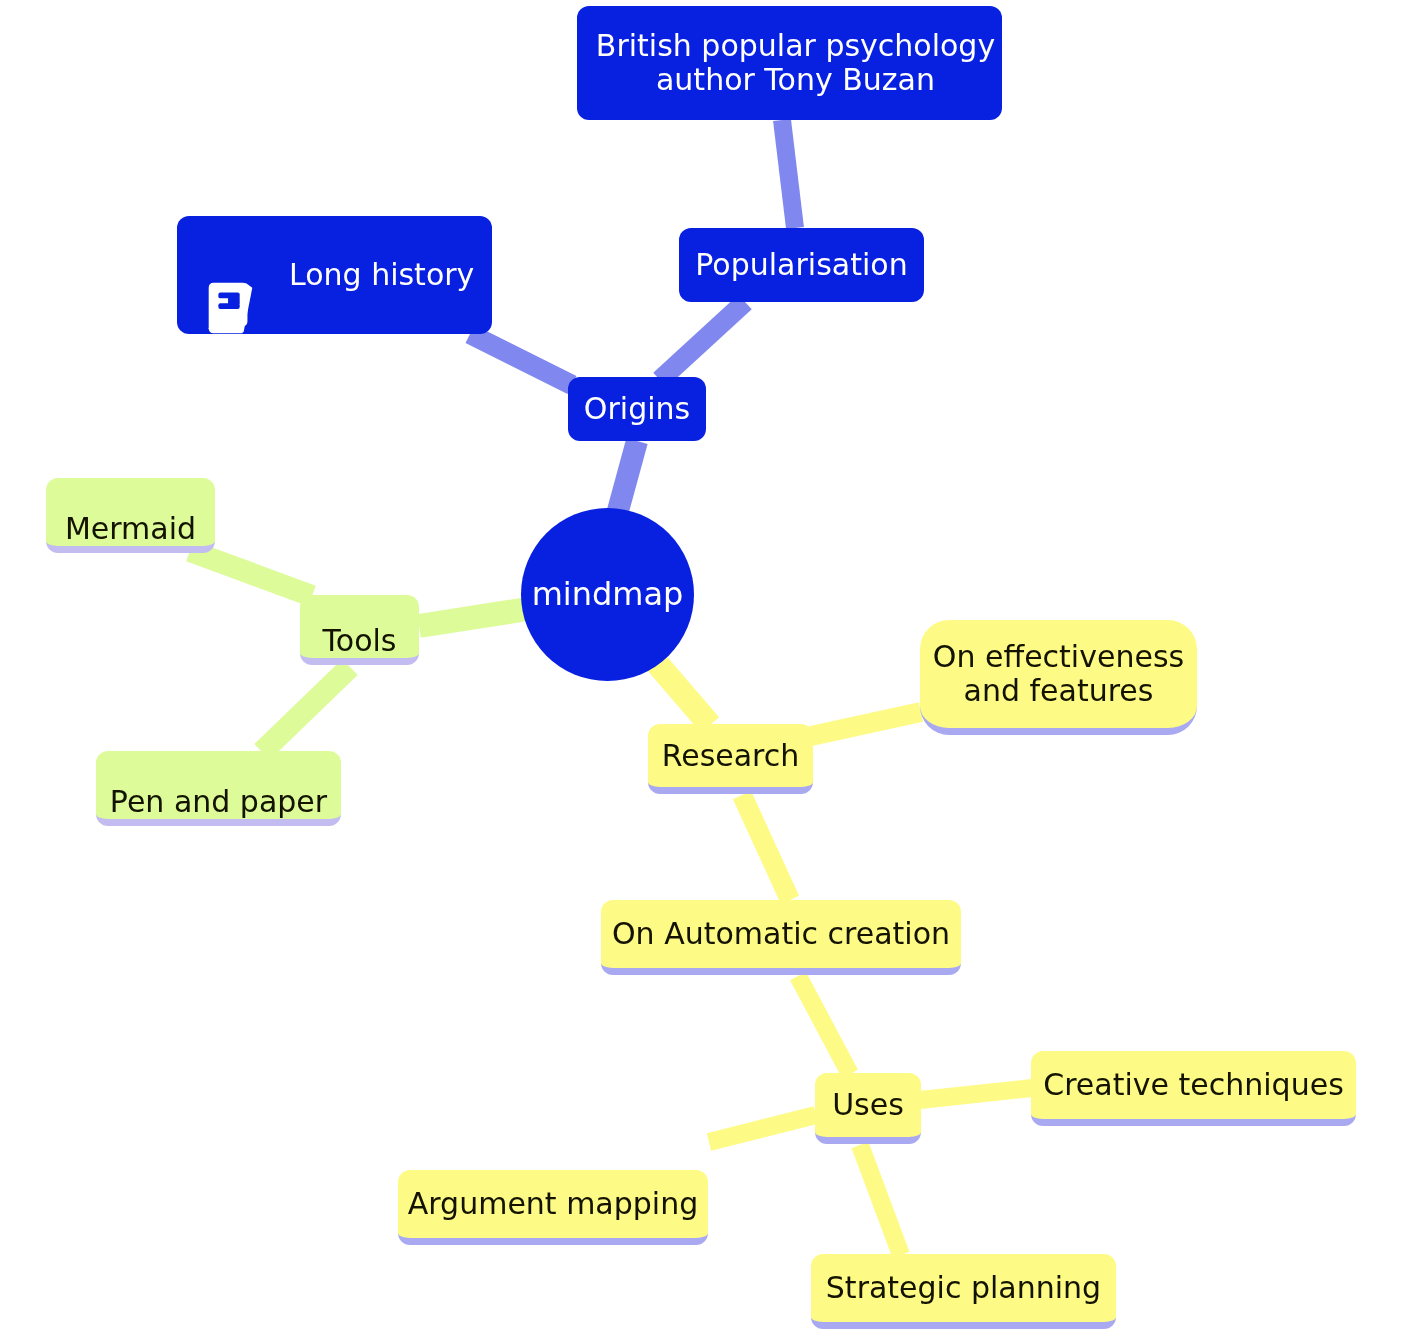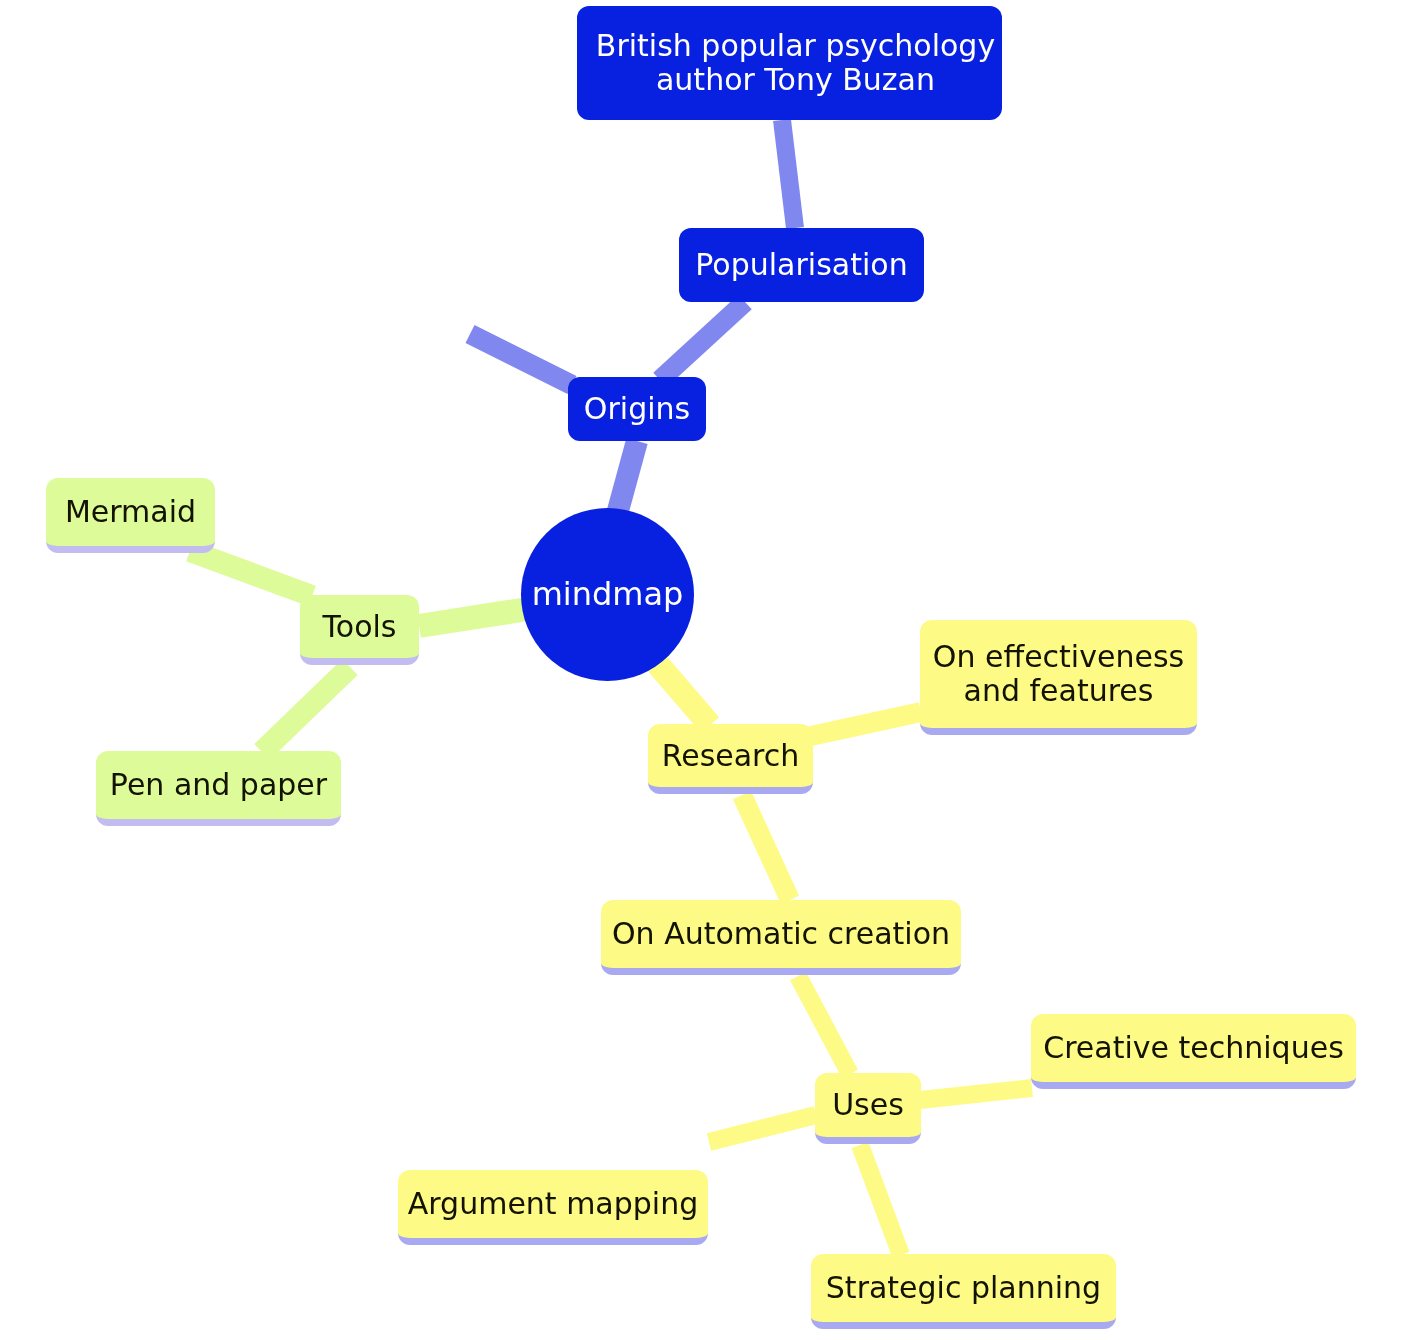--- a/index.html
+++ b/index.html
@@ -46,20 +46,21 @@
   
   .node.blue {
     background: #0820e0;
     color: #ffffff;
   }
   
   .node.green {
     background: #ddfb99;
     color: #131300;
     border-bottom: 7px solid #c3bcf0;
+    align-items: flex-end;
   }
   
   .node.yellow {
     background: #fdfb86;
     color: #131300;
     border-bottom: 7px solid #a8a9f0;
   }
   .node-label {
     display: block;
     padding: 0 6px;
@@ -103,20 +104,38 @@
   </svg>
 
   <div class="node root" style="left:521px; top:508px; width:173px; height:173px;">
     <span class="node-label">mindmap</span>
   </div>
 
   <div class="node blue" style="left:568px; top:377px; width:138px; height:64px; font-size:30px;">
     <span class="node-label">Origins</span>
   </div>
 
+  <div class="node blue with-icon" style="left:177px; top:216px; width:315px; height:118px; font-size:30px;">
+    <span class="icon-book">
+      <svg viewBox="0 0 64 64" width="62" height="62" aria-hidden="true">
+        <g fill="#ffffff">
+          <path d="M48 5 L55 10 L46 56 L39 51 Z"></path>
+          <path d="M10 10 C10 7 12 5 15 5 L45 5 C48 5 50 7 50 10 L50 45 C50 48 48 50 45 50
+                   L16 50 C13 50 11 51 10 53 Z"></path>
+          <path d="M10 52 C11 50 13 49 16 49 L46 49 L45 57 L15 57 C12 57 10 55 10 52 Z"></path>
+        </g>
+        <g fill="#0820e0">
+          <rect x="20" y="15" width="22" height="6" rx="2"></rect>
+          <rect x="20" y="26" width="22" height="6" rx="2"></rect>
+          <rect x="30" y="20" width="12" height="7"></rect>
+        </g>
+      </svg>
+    </span>
+    <span class="node-label">Long history</span>
+  </div>
 
   <div class="node blue" style="left:679px; top:228px; width:245px; height:74px; font-size:30px;">
     <span class="node-label">Popularisation</span>
   </div>
 
   <div class="node blue" style="left:577px; top:6px; width:425px; height:114px; font-size:30px;padding-left:12px;">
     <span class="node-label">British popular psychology
 author Tony Buzan</span>
   </div>
 
@@ -129,34 +148,34 @@
   </div>
 
   <div class="node green" style="left:96px; top:751px; width:245px; height:75px; font-size:30px;">
     <span class="node-label">Pen and paper</span>
   </div>
 
   <div class="node yellow" style="left:648px; top:724px; width:165px; height:70px; font-size:30px;">
     <span class="node-label">Research</span>
   </div>
 
-  <div class="node yellow" style="left:920px; top:620px; width:277px; height:115px; font-size:30px;">
+  <div class="node yellow" style="left:920px; top:620px; width:277px; height:115px; font-size:30px;border-radius:29px;">
     <span class="node-label">On effectiveness
 and features</span>
   </div>
 
   <div class="node yellow" style="left:601px; top:900px; width:360px; height:75px; font-size:30px;justify-content:center;">
     <span class="node-label">On Automatic creation</span>
   </div>
 
   <div class="node yellow" style="left:815px; top:1073px; width:106px; height:71px; font-size:30px;">
     <span class="node-label">Uses</span>
   </div>
 
-  <div class="node yellow" style="left:1031px; top:1014px; width:325px; height:75px; font-size:30px;">
+  <div class="node yellow" style="left:1031px; top:1051px; width:325px; height:75px; font-size:30px;">
     <span class="node-label">Creative techniques</span>
   </div>
 
   <div class="node yellow" style="left:398px; top:1134px; width:310px; height:75px; font-size:30px;margin-top:36px;">
     <span class="node-label">Argument mapping</span>
   </div>
 
   <div class="node yellow" style="left:811px; top:1254px; width:305px; height:75px; font-size:30px;">
     <span class="node-label">Strategic planning</span>
   </div>

